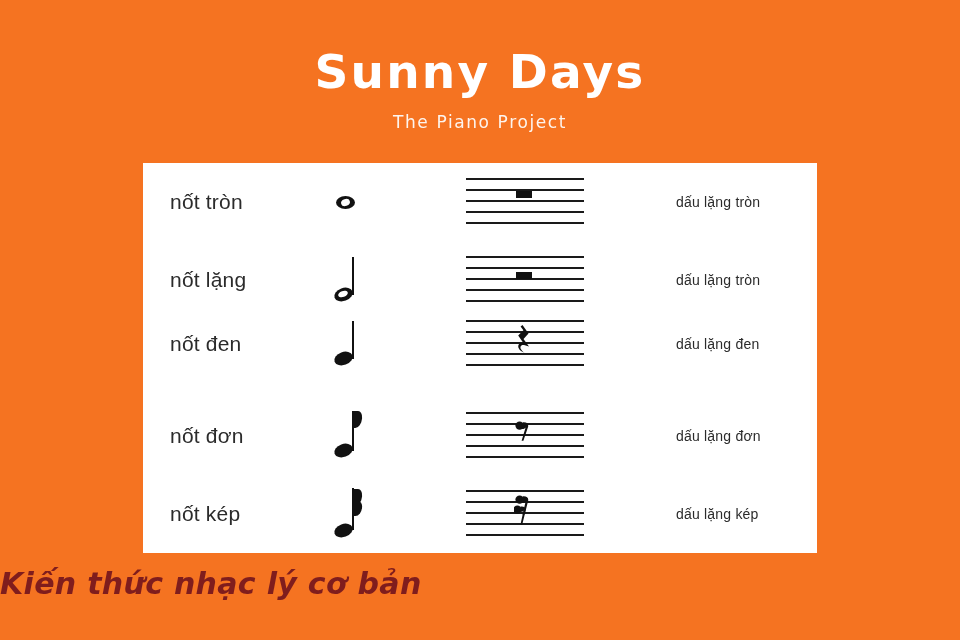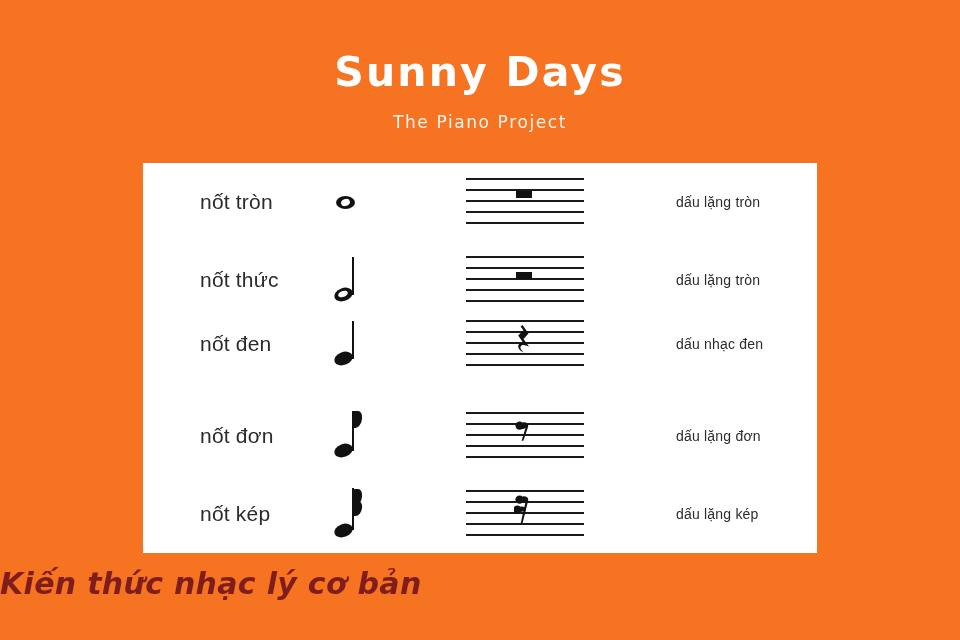--- a/index.html
+++ b/index.html
@@ -23,21 +23,21 @@
   }
   
   .header {
     position: absolute;
     left: 0;
     top: 48px;
     width: 960px;
     text-align: center;
   }
   .title {
-    font-size: 41px;
+    font-size: 47px;
     font-weight: bold;
     color: #FFFFFF;
     letter-spacing: 2.2px;
     line-height: 48px;
     margin: 0;
     font-family: "DejaVu Sans", "Liberation Sans", sans-serif;
   }
   .subtitle {
     font-size: 17px;
     font-weight: normal;
@@ -59,21 +59,21 @@
   .row {
     position: absolute;
     left: 0;
     width: 674px;
     height: 78px;
     display: flex;
     align-items: center;
   }
   .cell-note-label {
     width: 175px;
-    padding-left: 57px;
+    padding-left: 27px;
     box-sizing: border-box;
     font-size: 21px;
     color: #2B2B2B;
     letter-spacing: 0.2px;
     white-space: nowrap;
   }
   .cell-note-glyph {
     width: 112px;
     display: flex;
     align-items: center;
@@ -245,21 +245,21 @@
             <span class="line l3"></span>
           <span class="line l4"></span>
             <span class="line l5"></span>
           <span class="rest-block whole-rest"></span>
         </span>
       </div>
       <div class="cell-rest-label">dấu lặng tròn</div>
     </div>
 
     <div class="row" style="top:78px;">
-      <div class="cell-note-label">nốt thức</div>
+      <div class="cell-note-label">nốt lặng</div>
       <div class="cell-note-glyph">
         <span class="note half">
           <span class="head"></span>
             <span class="hole"></span>
             <span class="stem"></span>
         </span>
       </div>
       <div class="cell-staff">
         <span class="staff">
           <span class="line l1"></span>
@@ -288,21 +288,21 @@
             <span class="line l3"></span>
           <span class="line l4"></span>
             <span class="line l5"></span>
           <svg class="rest-glyph" width="22" height="44" viewBox="0 0 22 44" style="top:3px;">
             <path d="M8.5 4 L14.5 12.5 L9.5 18 L15 25.5 L10 24 C7 23.4 5.5 25.8 7.2 28.6
                      C8 30 9.5 31.2 10.6 31.8 C8.2 31 5.6 29.4 4.6 27 C3.4 24 5.6 21.4 9.2 21.8
                      L4.2 14.6 L9.4 9.2 L6.6 5.4 Z" fill="#111111"></path>
           </svg>
         </span>
       </div>
-      <div class="cell-rest-label">dấu nhạc đen</div>
+      <div class="cell-rest-label">dấu lặng đen</div>
     </div>
 
     <div class="row" style="top:312px;">
       <div class="cell-note-label">nốt kép</div>
       <div class="cell-note-glyph">
         <span class="note sixteenth">
           <span class="head"></span>
             <span class="stem"></span>
           <span class="flag f1"></span>
             <span class="flag f2"></span>

